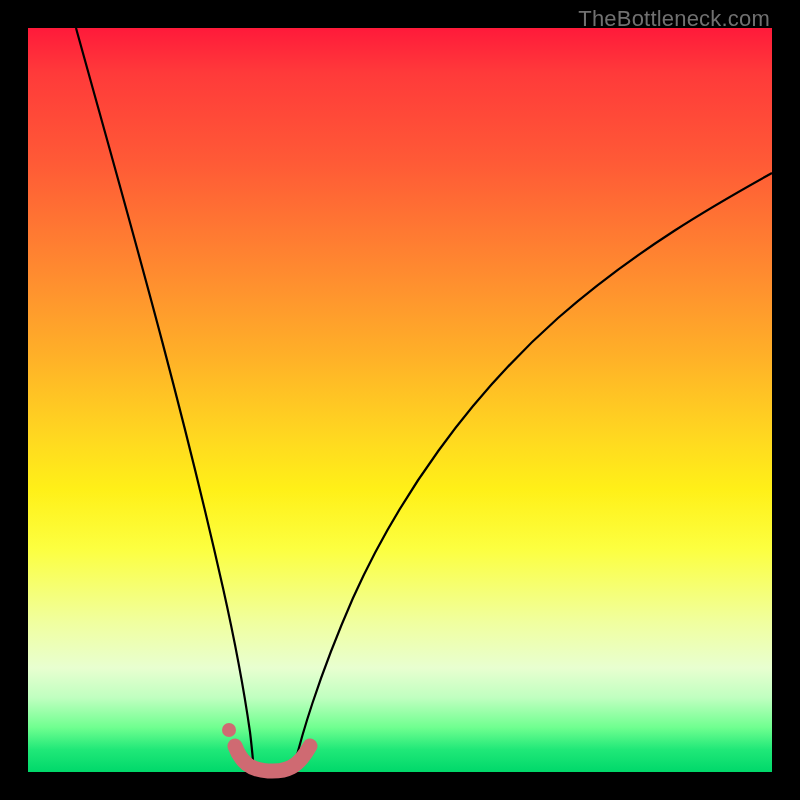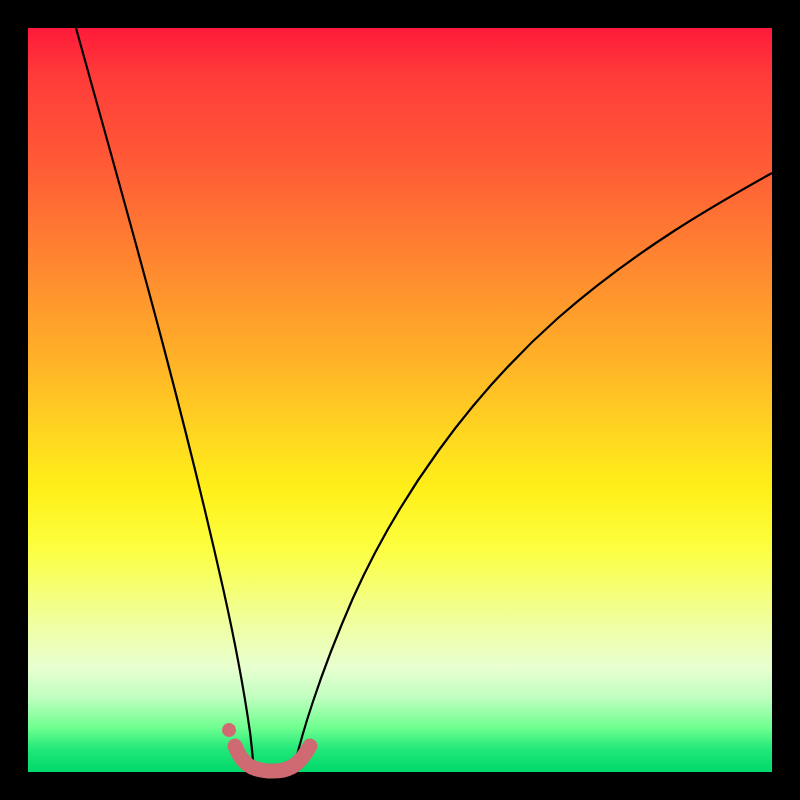--- a/index.html
+++ b/index.html
@@ -46,20 +46,21 @@
       position: absolute;
       left: 0; top: 0;
       width: 744px; height: 744px;
       overflow: visible;
     }
   </style>
 </head>
 <body>
 
 <div class="outer">
+  <div class="watermark">TheBottleneck.com</div>
   <div class="plot-area">
     <svg class="curves" viewBox="0 0 744 744">
 
       <path d="M 48 0
                C 95 170, 150 360, 195 560
                C 208 618, 216 662, 222 704
                C 224 720, 225 732, 226 744" fill="none" stroke="#000" stroke-width="2.2"></path>
 
       <path d="M 265 744
                C 272 712, 290 650, 325 570

